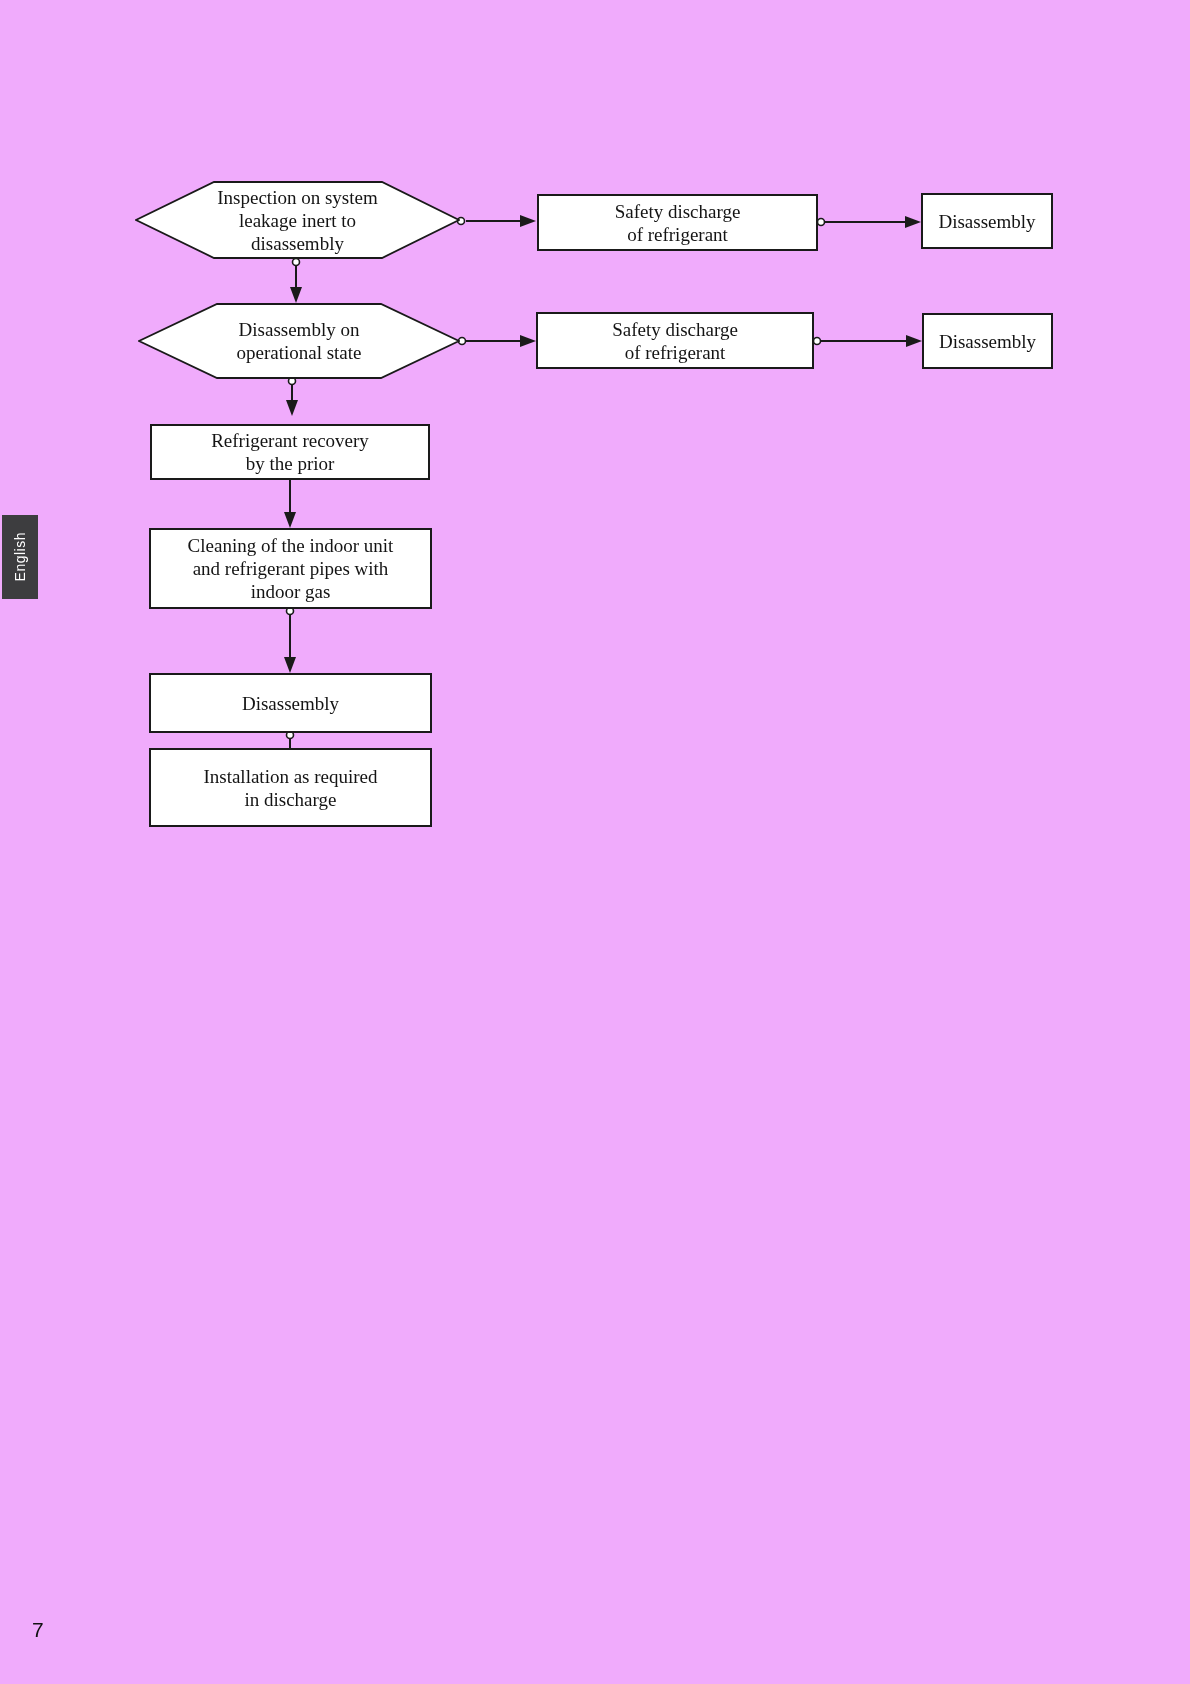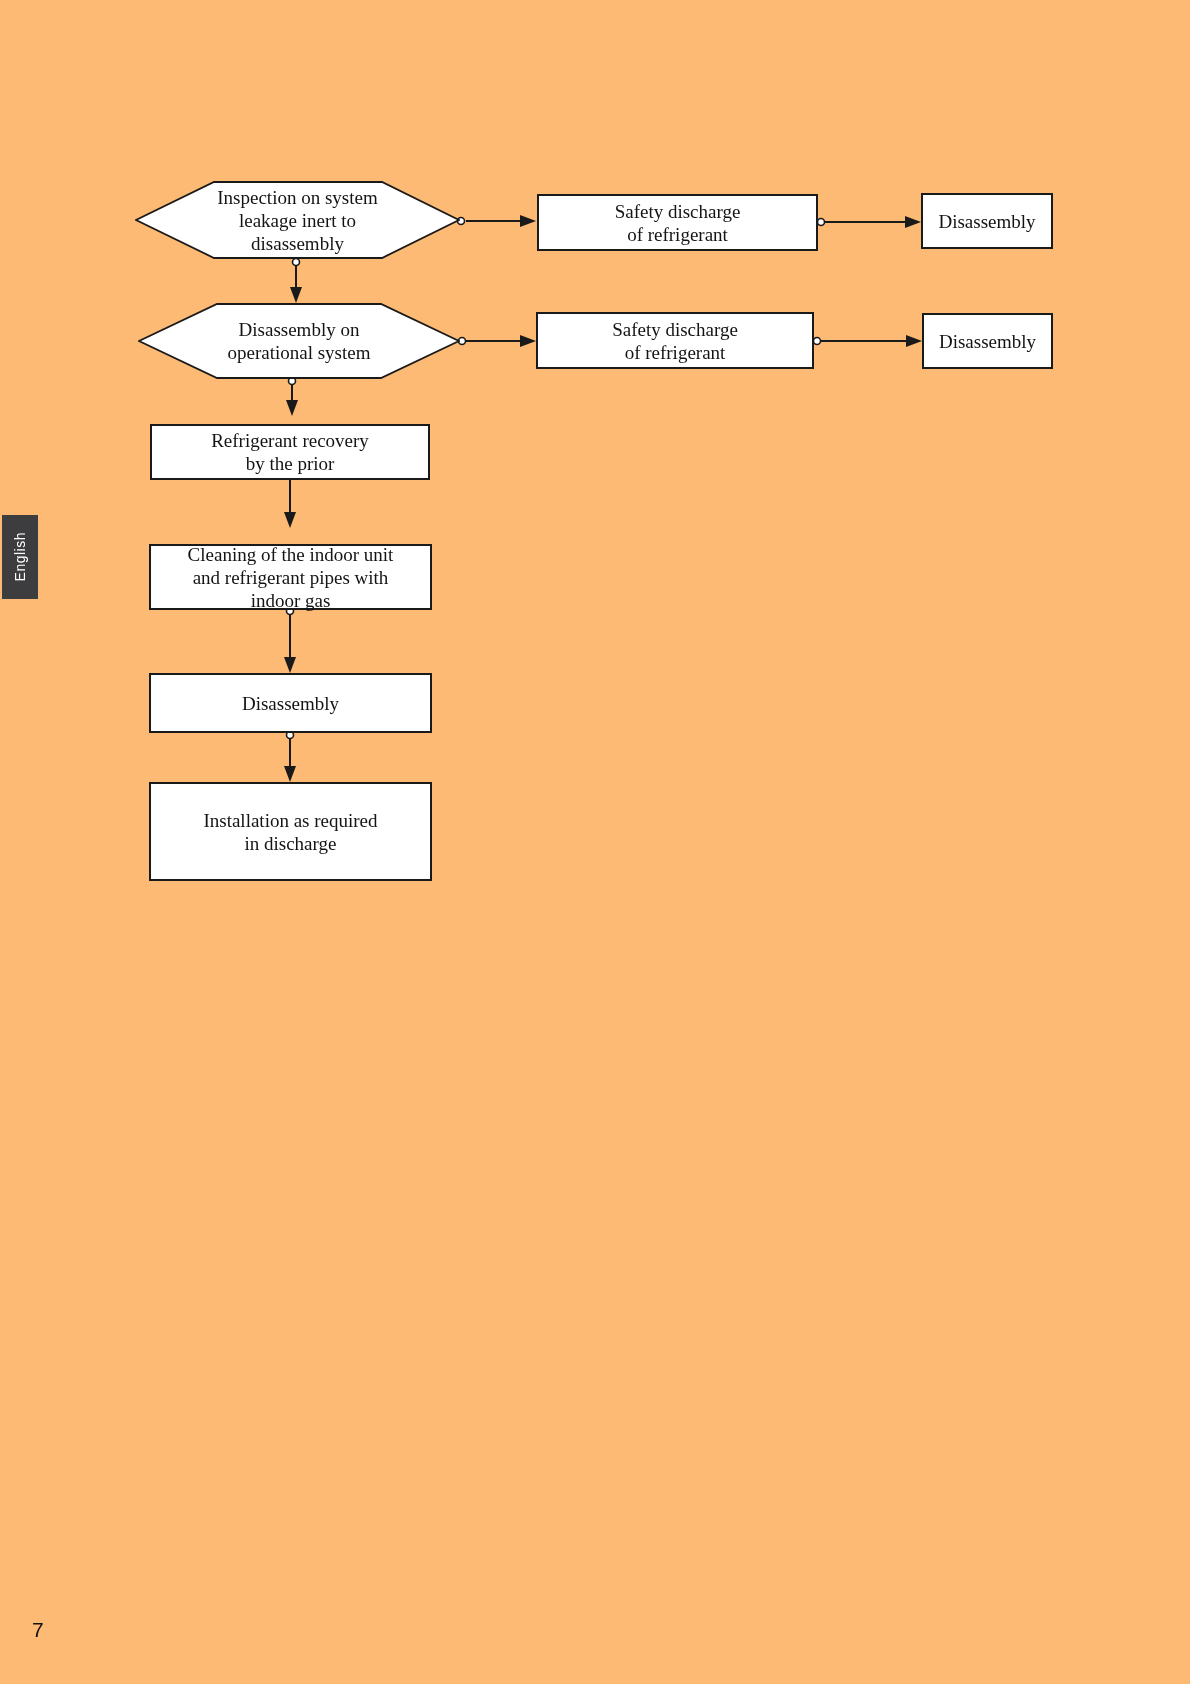--- a/index.html
+++ b/index.html
@@ -1,20 +1,20 @@
 <!DOCTYPE html>
 <html><head>
 <meta charset="utf-8">
 <style>
   html, body { margin: 0; padding: 0; background: #e8e8e8; }
   .page {
     position: relative;
     width: 1190px;
     height: 1684px;
-    background: #fdba74;
+    background: #f0abfc;
     margin: 0 auto;
     font-family: "Liberation Serif", serif;
     overflow: hidden;
   }
 
   
   .node {
     position: absolute;
     display: flex;
     align-items: center;
@@ -163,21 +163,21 @@
       <div>Disassembly</div>
     </div>
   </div>
 
   <div class="node hex-node" style="left:138px; top:303px; width:322px; height:76px;">
     <svg class="hex-shape" viewBox="0 0 322 76" preserveAspectRatio="none">
       <polygon points="79,1 243,1 321,38 243,75 79,75 1,38" fill="#ffffff" stroke="#1a1a1a" stroke-width="1.8"></polygon>
     </svg>
     <div class="lines">
       <div>Disassembly on</div>
-      <div>operational system</div>
+      <div>operational state</div>
     </div>
   </div>
 
   <div class="node rect-node" style="left:536px; top:312px; width:278px; height:57px;">
     <div class="lines">
       <div>Safety discharge</div>
       <div>of refrigerant</div>
     </div>
   </div>
 
@@ -187,35 +187,35 @@
     </div>
   </div>
 
   <div class="node rect-node" style="left:150px; top:416px; width:280px; height:56px;margin-top:8px;">
     <div class="lines">
       <div>Refrigerant recovery</div>
       <div>by the prior</div>
     </div>
   </div>
 
-  <div class="node rect-node" style="left:149px; top:528px; width:283px; height:66px;margin-top:16px;">
+  <div class="node rect-node" style="left:149px; top:528px; width:283px; height:81px;">
     <div class="lines">
       <div>Cleaning of the indoor unit</div>
       <div>and refrigerant pipes with</div>
       <div>indoor gas</div>
     </div>
   </div>
 
   <div class="node rect-node" style="left:149px; top:673px; width:283px; height:60px;">
     <div class="lines">
       <div>Disassembly</div>
     </div>
   </div>
 
-  <div class="node rect-node" style="left:149px; top:782px; width:283px; height:99px;">
+  <div class="node rect-node" style="left:149px; top:748px; width:283px; height:79px;">
     <div class="lines">
       <div>Installation as required</div>
       <div>in discharge</div>
     </div>
   </div>
 
   <div class="lang-tab">
     <span>English</span>
   </div>
 

